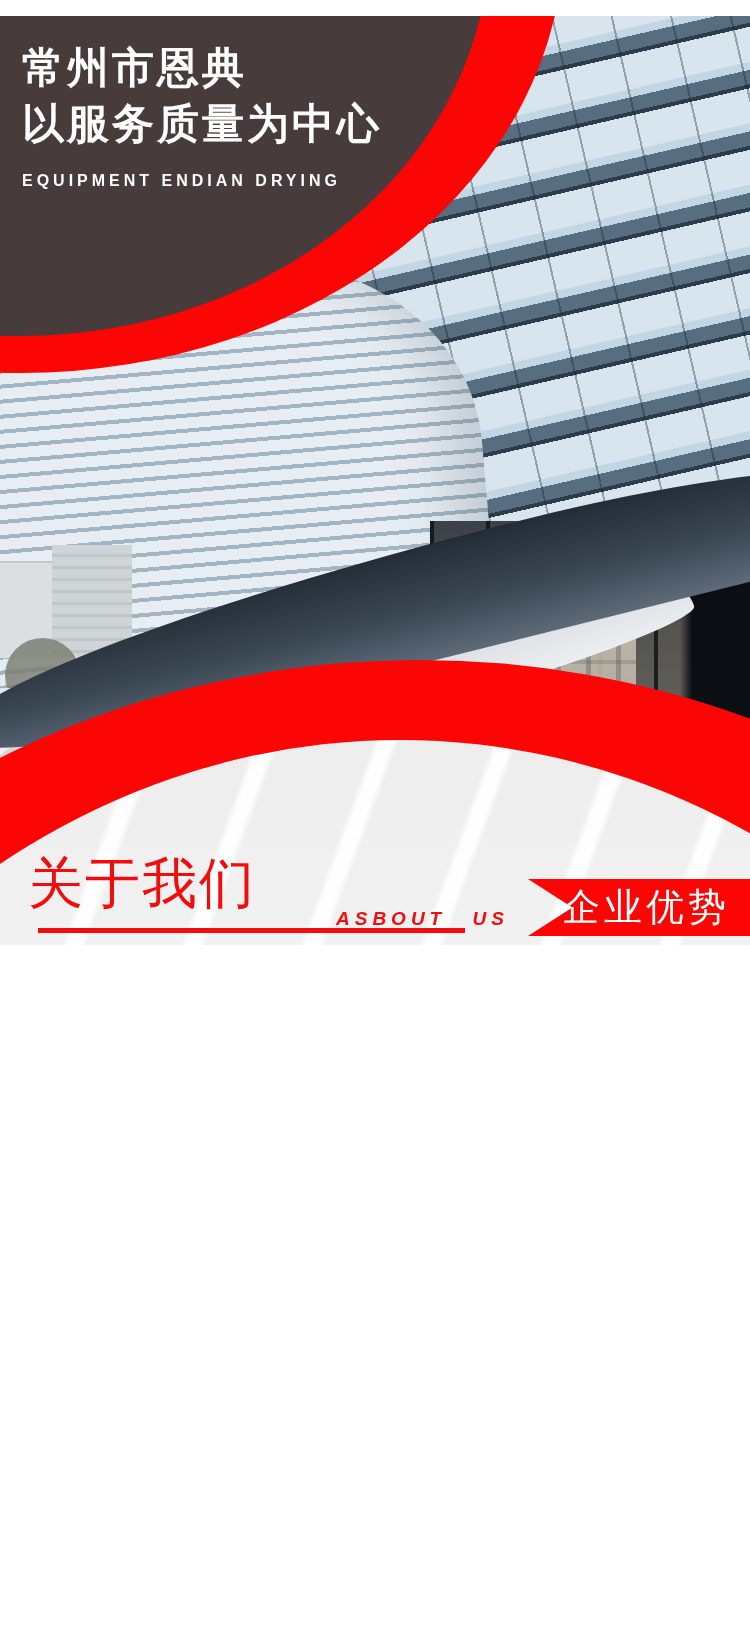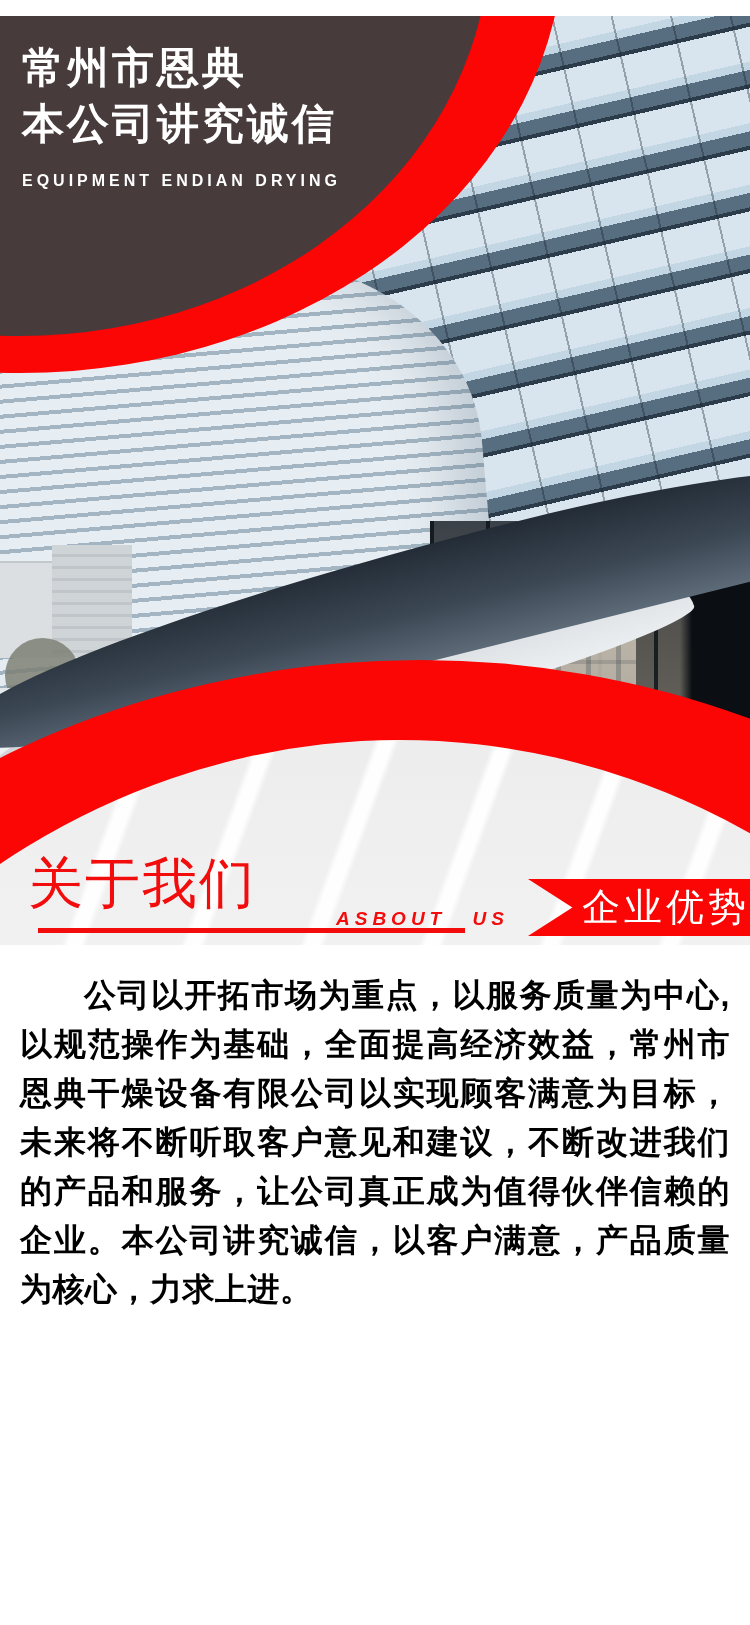--- a/index.html
+++ b/index.html
@@ -68,21 +68,21 @@
 
   .about-title{position:absolute;left:28px;top:838px;margin:0;color:#f20c0c;
         font-size:55px;line-height:58px;font-weight:400;letter-spacing:2px;}
   .about-sub{position:absolute;left:336px;top:892px;color:#f20c0c;
         font-size:19px;font-weight:800;letter-spacing:5px;word-spacing:16px;font-style:italic;}
   .about-underline{position:absolute;left:38px;top:912px;width:427px;height:5px;background:#f20c0c;}
 
   .ribbon{position:absolute;left:528px;top:863px;width:222px;height:57px;background:#fb0505;
         clip-path:polygon(0 0,100% 0,100% 100%,0 100%,20% 50%);
         color:#ffffff;font-size:38px;line-height:57px;letter-spacing:4px;
-        text-align:right;padding-left:34px;box-sizing:border-box;font-weight:400;}
+        text-align:left;padding-left:34px;box-sizing:border-box;font-weight:400;}
 
   
   .content{position:absolute;left:0;top:945px;width:750px;box-sizing:border-box;
         padding:26px 20px 0 20px;background:#ffffff;}
   .content p{margin:0;color:#000000;font-size:32px;line-height:49px;font-weight:700;
         text-align:justify;text-indent:2em;letter-spacing:0.5px;}
   .content p + p{margin-top:10px;}
 </style>
 </head>
 <body>
@@ -104,36 +104,35 @@
       <div class="reflection"></div>
       <div class="soffit"></div>
       <div class="canopy"></div>
     </div>
 
     <div class="red-ring"></div>
     <div class="brand-blob"></div>
 
     <div class="brand">
       <div class="cn">常州市恩典</div>
-      <div class="cn">本公司讲究诚信</div>
+      <div class="cn">以服务质量为中心</div>
       <div class="en">
         <div>EQUIPMENT ENDIAN DRYING</div>
       </div>
     </div>
 
     <div class="arc-red"></div>
     <div class="arc-white"></div>
 
     <h2 class="about-title">关于我们</h2>
     <span class="about-sub">ASBOUT US</span>
     <div class="about-underline"></div>
 
     <div class="ribbon">
       <span>企业优势</span>
     </div>
 
   </section>
 
   <section class="content">
-    <p>公司以开拓市场为重点，以服务质量为中心,以规范操作为基础，全面提高经济效益，常州市恩典干燥设备有限公司以实现顾客满意为目标，未来将不断听取客户意见和建议，不断改进我们的产品和服务，让公司真正成为值得伙伴信赖的企业。本公司讲究诚信，以客户满意，产品质量为核心，力求上进。</p>
   </section>
 
 </div>
 
 </body></html>

